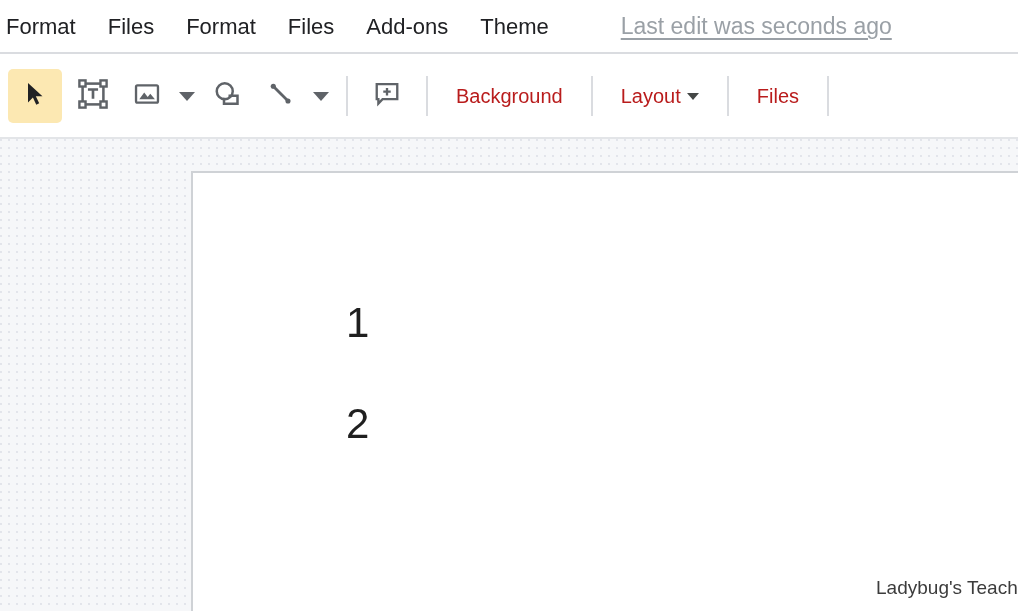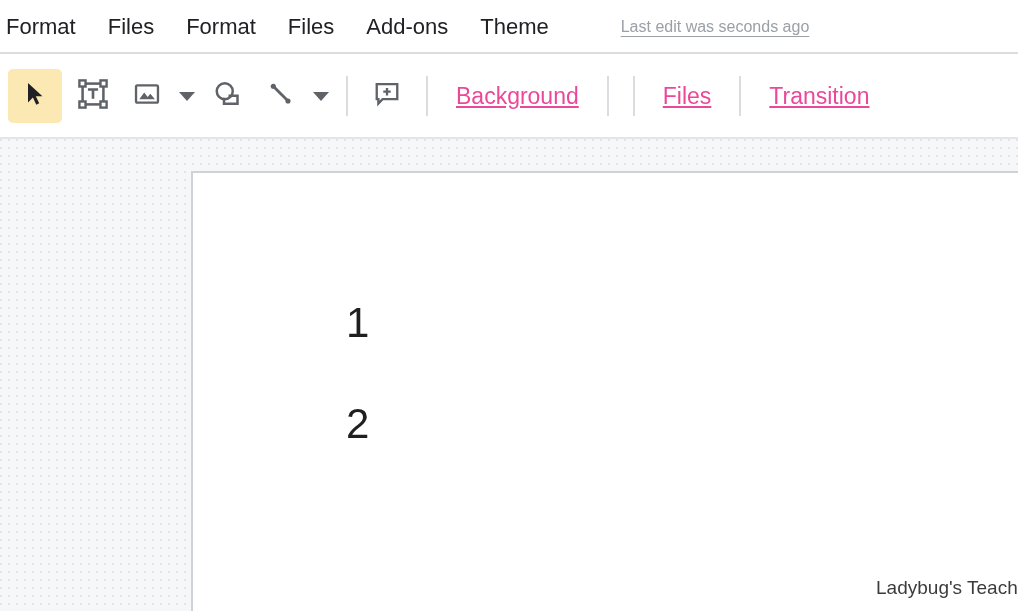--- a/index.html
+++ b/index.html
@@ -22,21 +22,21 @@
     font-size:22px;
     color:#202124;
     line-height:1;
     padding:0 0;
     margin-right:32px;
     white-space:nowrap;
     cursor:pointer;
   }
   .menu-item:first-child{ margin-left:6px; }
   #last-edit{
-    font-size:16px;
+    font-size:23px;
     color:#9aa0a6;
     text-decoration:underline;
     text-underline-offset:4px;
     white-space:nowrap;
     margin-left:40px;
     cursor:pointer;
   }
   #menubar-divider{
     position:absolute; left:0; top:52px;
     width:1018px; height:2px;
@@ -80,29 +80,28 @@
     border-right:6px solid transparent;
     border-top:7px solid #444746;
   }
   .tb-divider{
     width:2px; height:40px;
     background:#dadce0;
     flex:0 0 auto;
     margin:0 12px;
   }
   .tb-text-btn{
-    font-size:23px;
-    color:#ec4899;
+    font-size:20px;
+    color:#b91c1c;
     white-space:nowrap;
     padding:0 16px;
     height:54px;
     display:flex; align-items:center; gap:6px;
     cursor:pointer;
     flex:0 0 auto;
-    text-decoration:underline;
   }
 
   
   #workspace{
     position:absolute; left:0; top:139px;
     width:1018px; height:472px;
     background:#f6f7f9;
     background-image:
       radial-gradient(circle at 1px 1px, rgba(200,205,215,0.45) 0.7px, transparent 0.8px);
     background-size:8px 8px;
@@ -225,32 +224,33 @@
   </div>
 
   <div class="tb-divider"></div>
 
   <div class="tb-text-btn">
     <span>Background</span>
   </div>
 
   <div class="tb-divider"></div>
 
+  <div class="tb-text-btn">
+    <span>Layout</span>
+    <span class="caret small"></span>
+  </div>
 
   <div class="tb-divider"></div>
 
   <div class="tb-text-btn">
     <span>Files</span>
   </div>
 
   <div class="tb-divider"></div>
 
-  <div class="tb-text-btn">
-    <span>Transition</span>
-  </div>
 
 </div>
 <div id="toolbar-bottom-divider"></div>
 
 <div id="workspace"></div>
 
 <div id="slide-canvas">
   <div class="slide-number" id="slide-num-1">1</div>
   <div class="slide-number" id="slide-num-2">2</div>
   <div id="watermark">Ladybug's Teacher Files</div>

